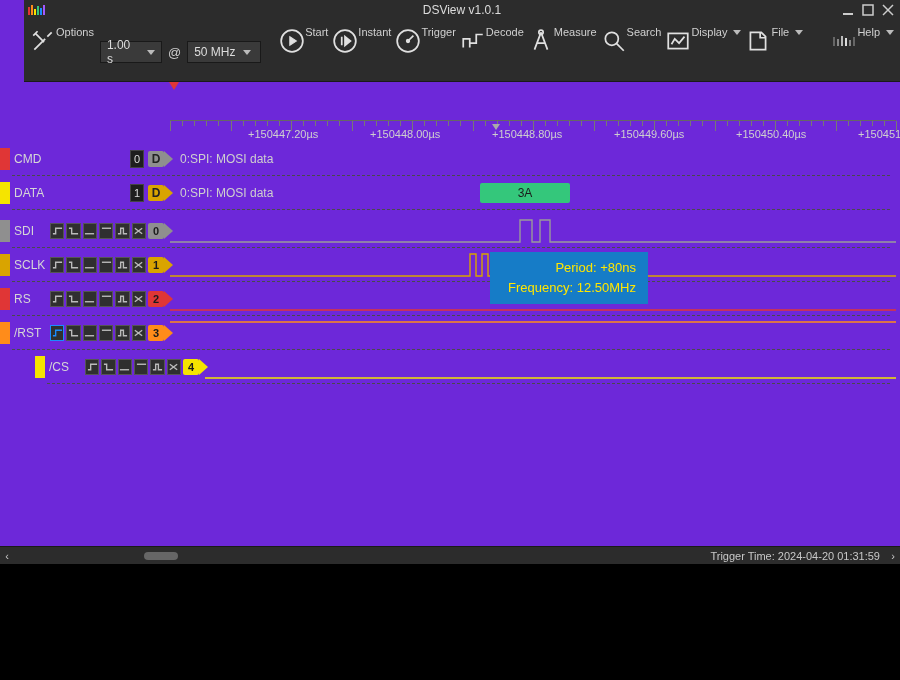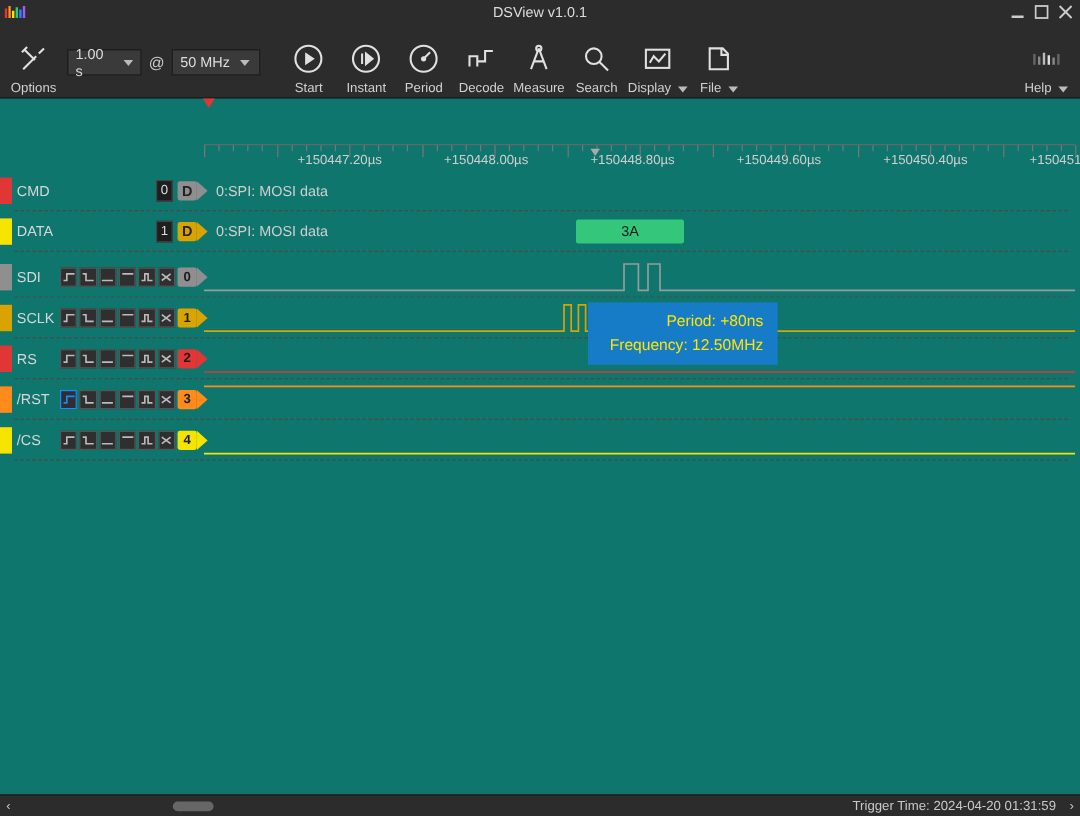--- a/index.html
+++ b/index.html
@@ -1,27 +1,27 @@
 <!DOCTYPE html>
 <html><head>
 <meta charset="utf-8">
 <style>
   * { box-sizing: border-box; margin: 0; padding: 0; font-family: "Segoe UI", Arial, sans-serif; }
   html, body { width: 900px; height: 680px; background: #000; overflow: hidden; }
-  .win { width: 900px; height: 680px; background: #0f766e; position: relative; color: #ccc; font-size: 12px; }
+  .win { width: 900px; height: 564px; background: #6d28d9; position: relative; color: #ccc; font-size: 12px; padding-left: 24px; }
   
   .titlebar { height: 20px; background: #2c2c2c; display: flex; align-items: center; position: relative; }
   .titlebar .logo { width: 26px; height: 20px; display:flex; align-items:center; justify-content:center; }
   .titlebar .title { position:absolute; left:0; right:0; text-align:center; font-size:12px; color:#dcdcdc; pointer-events:none;}
   .winbtns { position:absolute; right:2px; top:0; display:flex; }
   .winbtn { width:20px; height:19px; display:flex; align-items:center; justify-content:center; color:#ccc; }
   .winbtn svg { width:12px; height:12px; }
   
   .toolbar { height: 62px; background: #2c2c2c; display:flex; align-items:flex-start; padding: 4px 6px 0 6px; gap: 4px; border-bottom: 1px solid #1a1a1a;}
-  .tool { display:flex; flex-direction:column; align-items:center; justify-content:flex-end; height:56px; min-width:44px; color:#ccc; }
+  .tool { display:flex; flex-direction:row; align-items:flex-start; justify-content:flex-end; height:56px; min-width:44px; color:#ccc; }
   .tool .ticon { height:34px; display:flex; align-items:center; justify-content:center; }
   .tool .tlabel { font-size:11px; color:#d0d0d0; margin-top:2px; display:flex; align-items:center; gap:3px;}
   .tool svg { stroke:#e0e0e0; fill:none; }
   .selgroup { display:flex; align-items:center; height:56px; gap:6px; margin-left:2px; margin-right:2px; }
   .drop { height:22px; background:#3a3a3a; border:1px solid #191919; color:#ddd; display:flex; align-items:center; padding:0 6px; font-size:12px; gap:8px; }
   .drop .chev { border-left:4px solid transparent; border-right:4px solid transparent; border-top:5px solid #bbb; }
   .at { font-size:13px; color:#ccc; }
   .spacer { flex: 1 1 auto; }
   
   .hdr { height: 26px; display:flex; align-items:center; }
@@ -146,21 +146,21 @@
       <div class="tlabel">Instant</div>
     </div>
     <div class="tool">
       <div class="ticon">
           <svg width="26" height="26" viewBox="0 0 24 24">
             <circle cx="12" cy="12" r="10" stroke-width="1.6"></circle>
             <path d="M12 12 L17 7" stroke-width="1.6"></path>
             <circle cx="12" cy="12" r="1.5" fill="#e0e0e0"></circle>
           </svg>
         </div>
-      <div class="tlabel">Period</div>
+      <div class="tlabel">Trigger</div>
     </div>
     <div class="tool">
       <div class="ticon">
           <svg width="26" height="26" viewBox="0 0 24 24">
             <path d="M3 18 L3 10 L9 10 L9 18 M9 14 L15 14 L15 6 L21 6" stroke-width="1.6"></path>
           </svg>
         </div>
       <div class="tlabel">Decode</div>
     </div>
     <div class="tool">
@@ -504,21 +504,21 @@
           </div>
           <div class="arrow">
             <div style="position:absolute;left:0;top:2px;width:16px;height:16px;background:#ff8c1a;border-radius:2px;display:flex;align-items:center;justify-content:center;color:#1b1b1b;font-size:11px;font-weight:bold">3</div>
             <div style="position:absolute;left:16px;top:2px;width:0;height:0;border-top:8px solid transparent;border-bottom:8px solid transparent;border-left:9px solid #ff8c1a"></div>
           </div>
           <div class="wave"><svg viewBox="0 0 726 34" preserveAspectRatio="none">
               <path d="M0 6 L726 6" stroke="#ff8c1a" fill="none" stroke-width="1.4"></path>
             </svg></div>
           <div class="dashsep"></div>
         </div>
-        <div class="chrow" style="top: 218px;">
+        <div class="chrow" style="top: 218px; margin-left: 35px;">
           <div class="chcolor" style="background:#f5e400"></div>
           <div class="chname">/CS</div>
           <div class="minibtns">
             <div class="minibtn">
               <svg viewBox="0 0 12 10">
                 <path d="M1 8 L4 8 L4 2 L11 2"></path>
               </svg>
             </div>
             <div class="minibtn">
               <svg viewBox="0 0 12 10">

